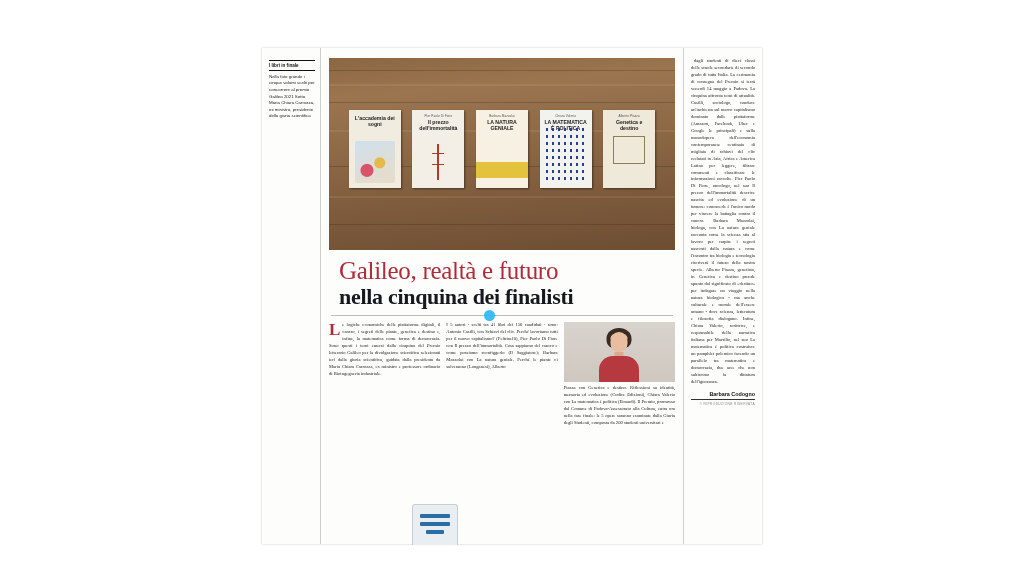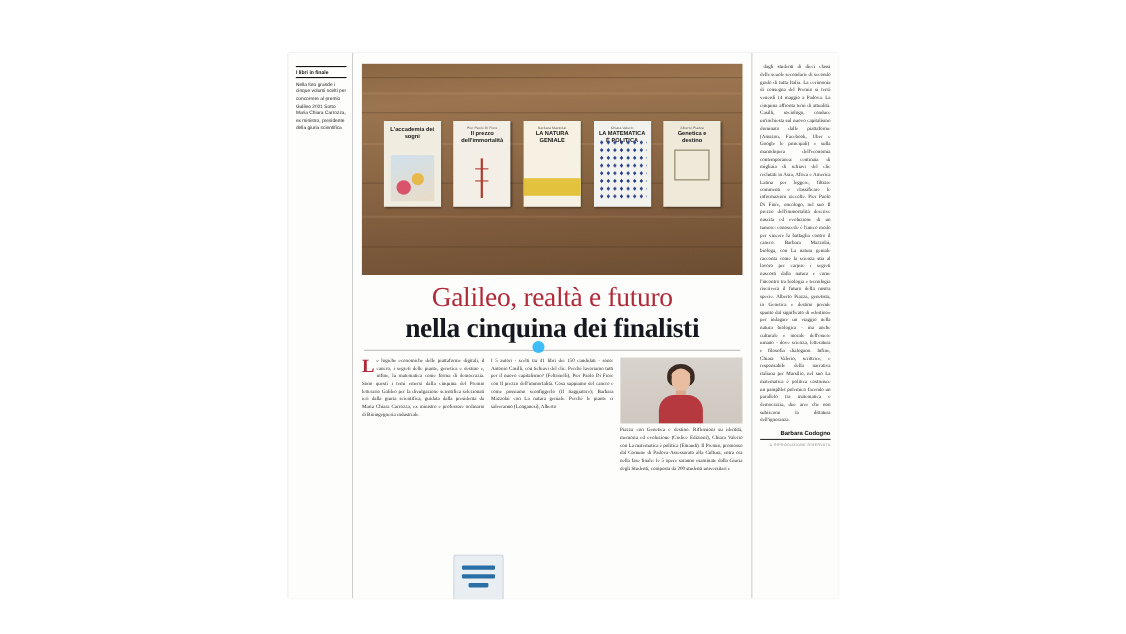--- a/index.html
+++ b/index.html
@@ -164,35 +164,34 @@
   }
   .book-5 { background: #efe9da; }
   .book-5 .art {
     position: absolute; left: 10px; right: 10px; top: 26px; height: 26px;
     border: 1px solid #8c7f5e;
   }
 
   
   .headline-wrap {
     padding: 8px 10px 0 10px;
-    text-align: center;
   }
   h1.headline-1 {
     margin: 0;
     font-family: "Liberation Serif", serif;
     font-size: 25px;
     line-height: 1.02;
     font-weight: normal;
     color: #b02b3a;
     letter-spacing: -0.3px;
   }
   h1.headline-2 {
     margin: 2px 0 0 0;
     font-family: "Liberation Serif", serif;
-    font-size: 25px;
+    font-size: 22px;
     line-height: 1.02;
     font-weight: bold;
     color: #15191f;
     letter-spacing: -0.3px;
   }
   .subhead {
     margin: 7px 0 0 0;
     font-family: "Liberation Serif", serif;
     font-size: 10.5px;
     color: #15191f;

